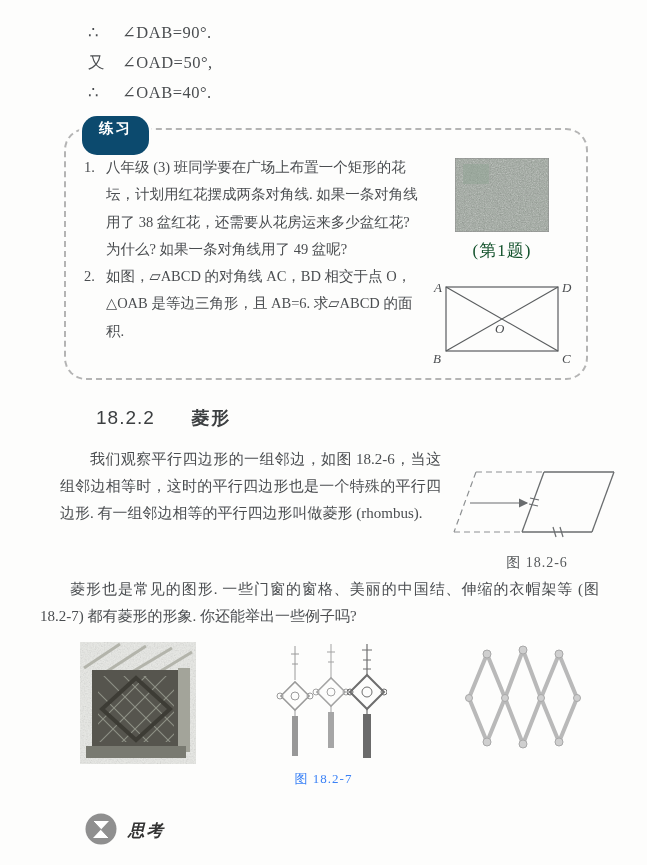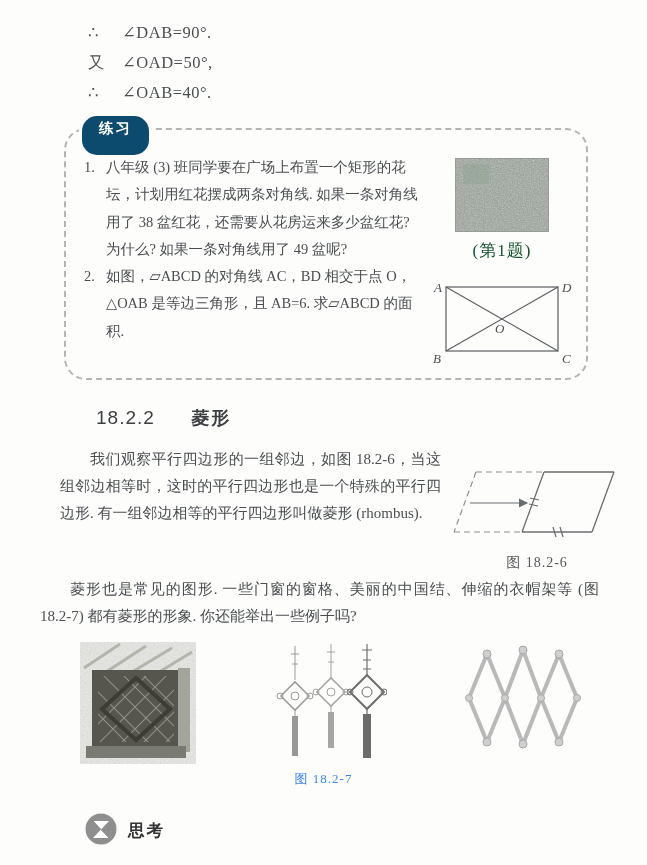--- a/index.html
+++ b/index.html
@@ -71,21 +71,21 @@
   .para2 { padding:4px 48px 0 40px; }
 
   
   .fig7-row {
     display:flex; justify-content:space-between; align-items:flex-start;
     padding:12px 66px 0 80px;
   }
   .fig7-caption { text-align:center; font-size:13px; color:#3b82f6; margin-top:2px; letter-spacing:1px; }
 
   
-  .think { margin:24px 40px 0 84px; }
+  .think { margin:24px 40px 0 84px;font-style:italic; }
   .think-head { display:flex; align-items:center; gap:10px; }
   .think-label {
     font-family:"Liberation Sans","DejaVu Sans",sans-serif;
     font-weight:bold; font-size:16.5px; color:#333; letter-spacing:2px;
   }
 
   
   .footer { position:absolute; bottom:6px; left:0; width:100%; height:36px; }
   .footer-chapter {
     position:absolute; right:104px; bottom:10px;

